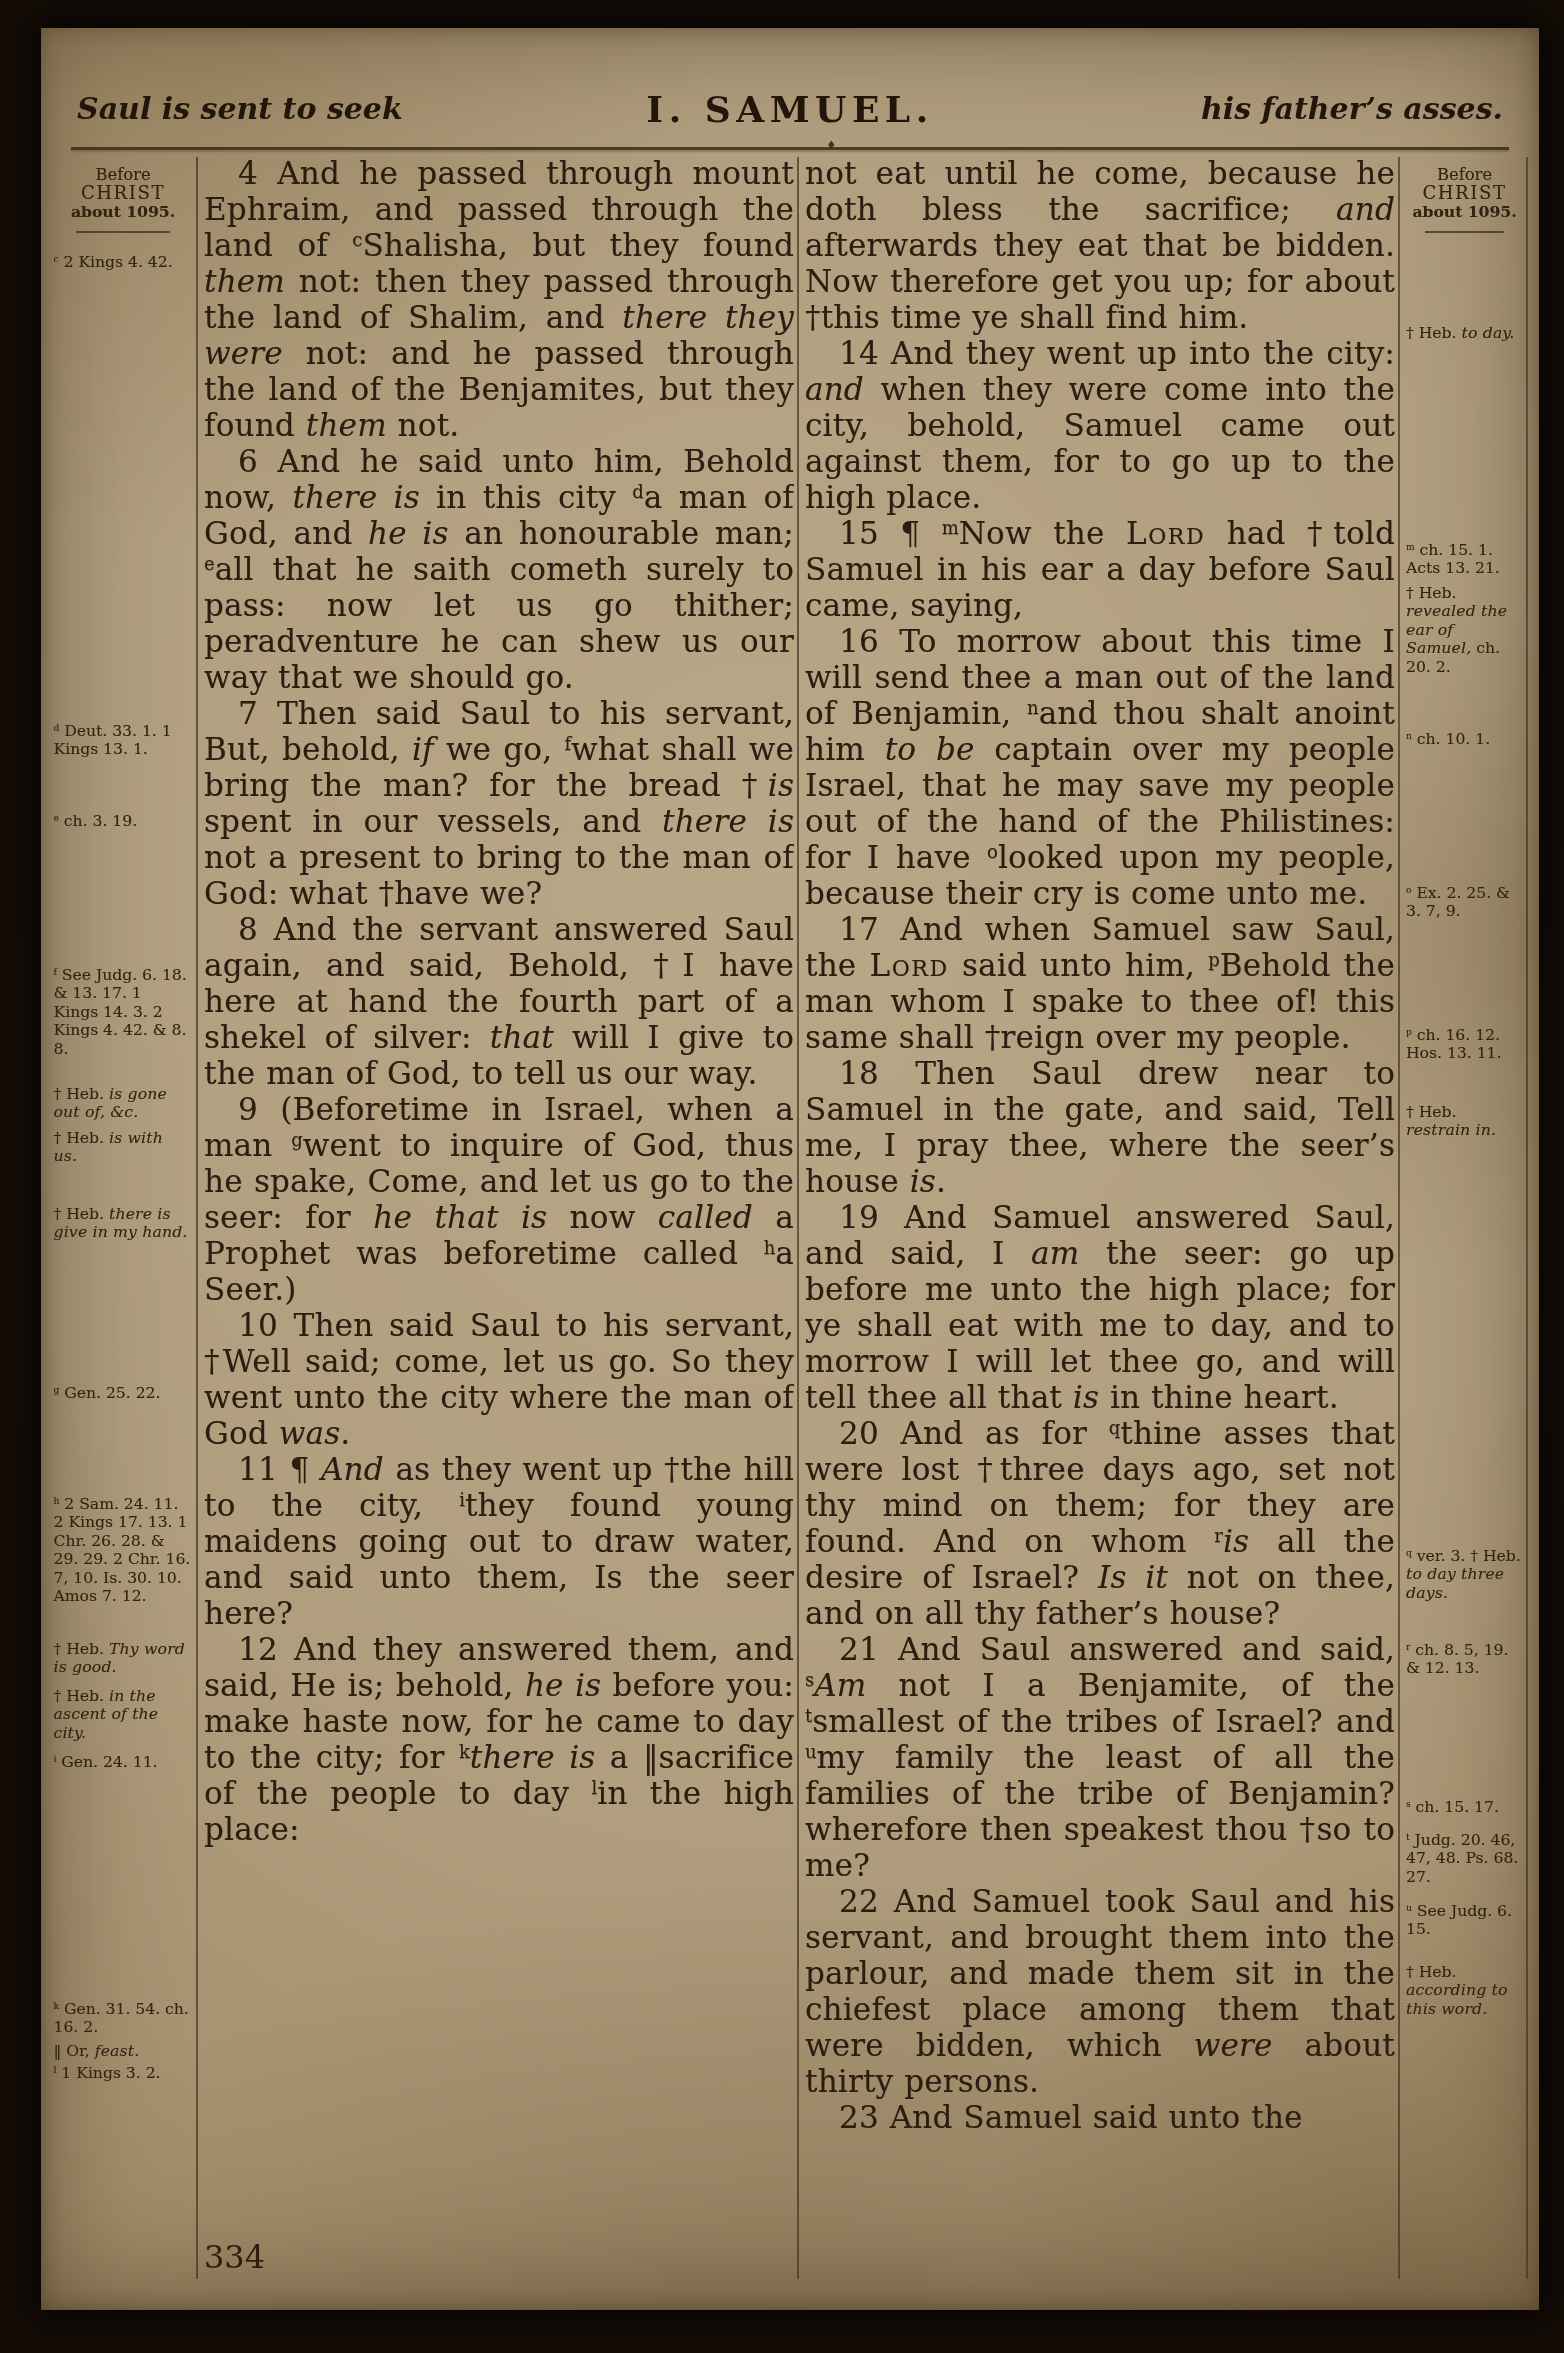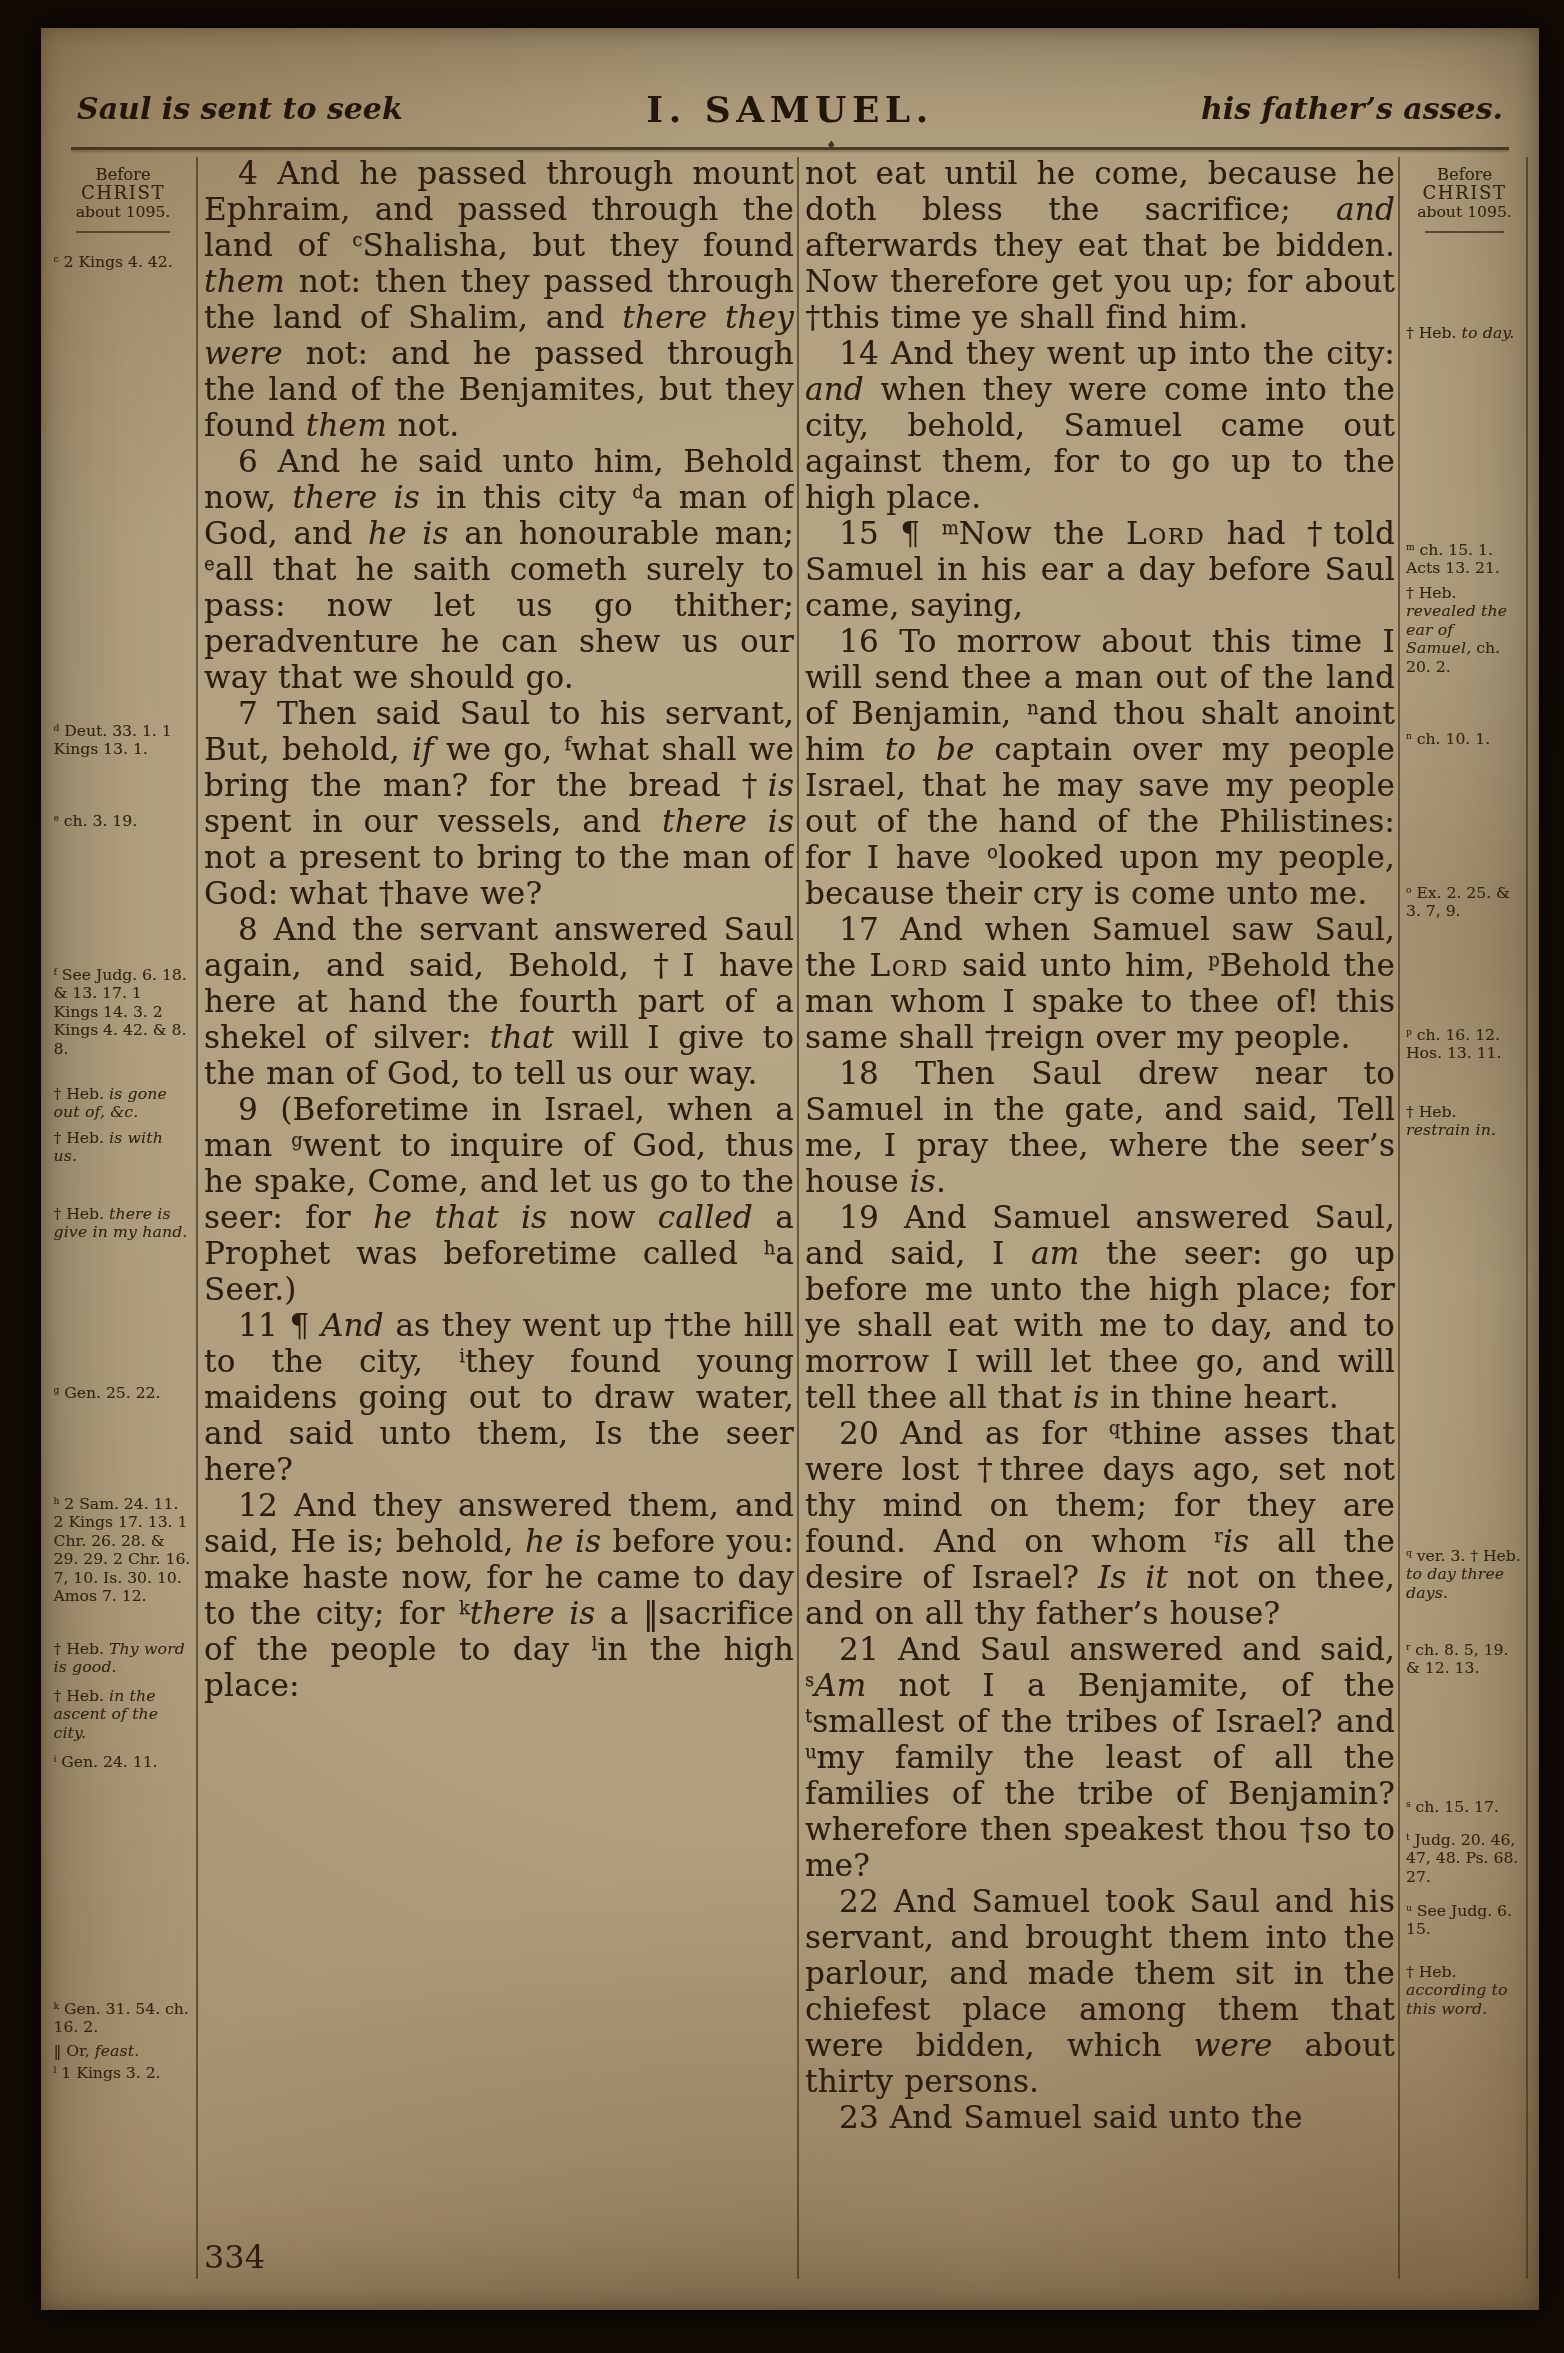--- a/index.html
+++ b/index.html
@@ -72,21 +72,21 @@
     text-shadow:0.2px 0.3px 0.4px rgba(30,20,8,.3);
   }
   .margin-left  { left:12.5px;  width:139px; }
   .margin-right { left:1365px; width:117px; }
   .mnote { position:absolute; left:0; right:1.6px; }
   .mnote i { letter-spacing:0.2px; }
 
   .era-heading { position:absolute; top:11px; left:0; right:0; text-align:center; }
   .era-l1 { font-size:16.4px; }
   .era-l2 { font-size:18px; letter-spacing:1.6px; }
-  .era-l3 { font-size:15.6px; }
+  .era-l3 { font-size:15.6px;font-weight:bold; }
   .era-rule { width:68%; margin:9.4px auto 0; border-top:2px solid #45341e; opacity:.8; }
 </style>
 </head>
 <body>
 
 <div class="scene">
   <div class="page">
 
     <div class="running-head">
       <span class="rh-side rh-left">Saul is sent to seek</span>
@@ -123,20 +123,21 @@
       </aside>
 
       <div class="vrule vr1"></div>
 
       <section class="col col-left">
         <p>4 And he passed through mount Ephraim, and passed through the land of <sup>c</sup>Shalisha, but they found <i>them</i> not: then they passed through the land of Shalim, and <i>there they were</i> not: and he passed through the land of the Benjamites, but they found <i>them</i> not.</p>
         <p>6 And he said unto him, Behold now, <i>there is</i> in this city <sup>d</sup>a man of God, and <i>he is</i> an honourable man; <sup>e</sup>all that he saith cometh surely to pass: now let us go thither; peradventure he can shew us our way that we should go.</p>
         <p>7 Then said Saul to his servant, But, behold, <i>if</i> we go, <sup>f</sup>what shall we bring the man? for the bread †<i>is</i> spent in our vessels, and <i>there is</i> not a present to bring to the man of God: what †have we?</p>
         <p>8 And the servant answered Saul again, and said, Behold, †I have here at hand the fourth part of a shekel of silver: <i>that</i> will I give to the man of God, to tell us our way.</p>
         <p>9 (Beforetime in Israel, when a man <sup>g</sup>went to inquire of God, thus he spake, Come, and let us go to the seer: for <i>he that is</i> now <i>called</i> a Prophet was beforetime called <sup>h</sup>a Seer.)</p>
+        <p>10 Then said Saul to his servant, †Well said; come, let us go. So they went unto the city where the man of God <i>was</i>.</p>
         <p>11 ¶ <i>And</i> as they went up †the hill to the city, <sup>i</sup>they found young maidens going out to draw water, and said unto them, Is the seer here?</p>
         <p>12 And they answered them, and said, He is; behold, <i>he is</i> before you: make haste now, for he came to day to the city; for <sup>k</sup><i>there is</i> a ‖sacrifice of the people to day <sup>l</sup>in the high place:</p>
       </section>
 
       <div class="vrule vr2"></div>
 
       <section class="col col-right">
         <p class="cont">not eat until he come, because he doth bless the sacrifice; <i>and</i> afterwards they eat that be bidden. Now therefore get you up; for about †this time ye shall find him.</p>
         <p>14 And they went up into the city: <i>and</i> when they were come into the city, behold, Samuel came out against them, for to go up to the high place.</p>
         <p>15 ¶ <sup>m</sup>Now the <span class="sc">Lord</span> had †told Samuel in his ear a day before Saul came, saying,</p>

